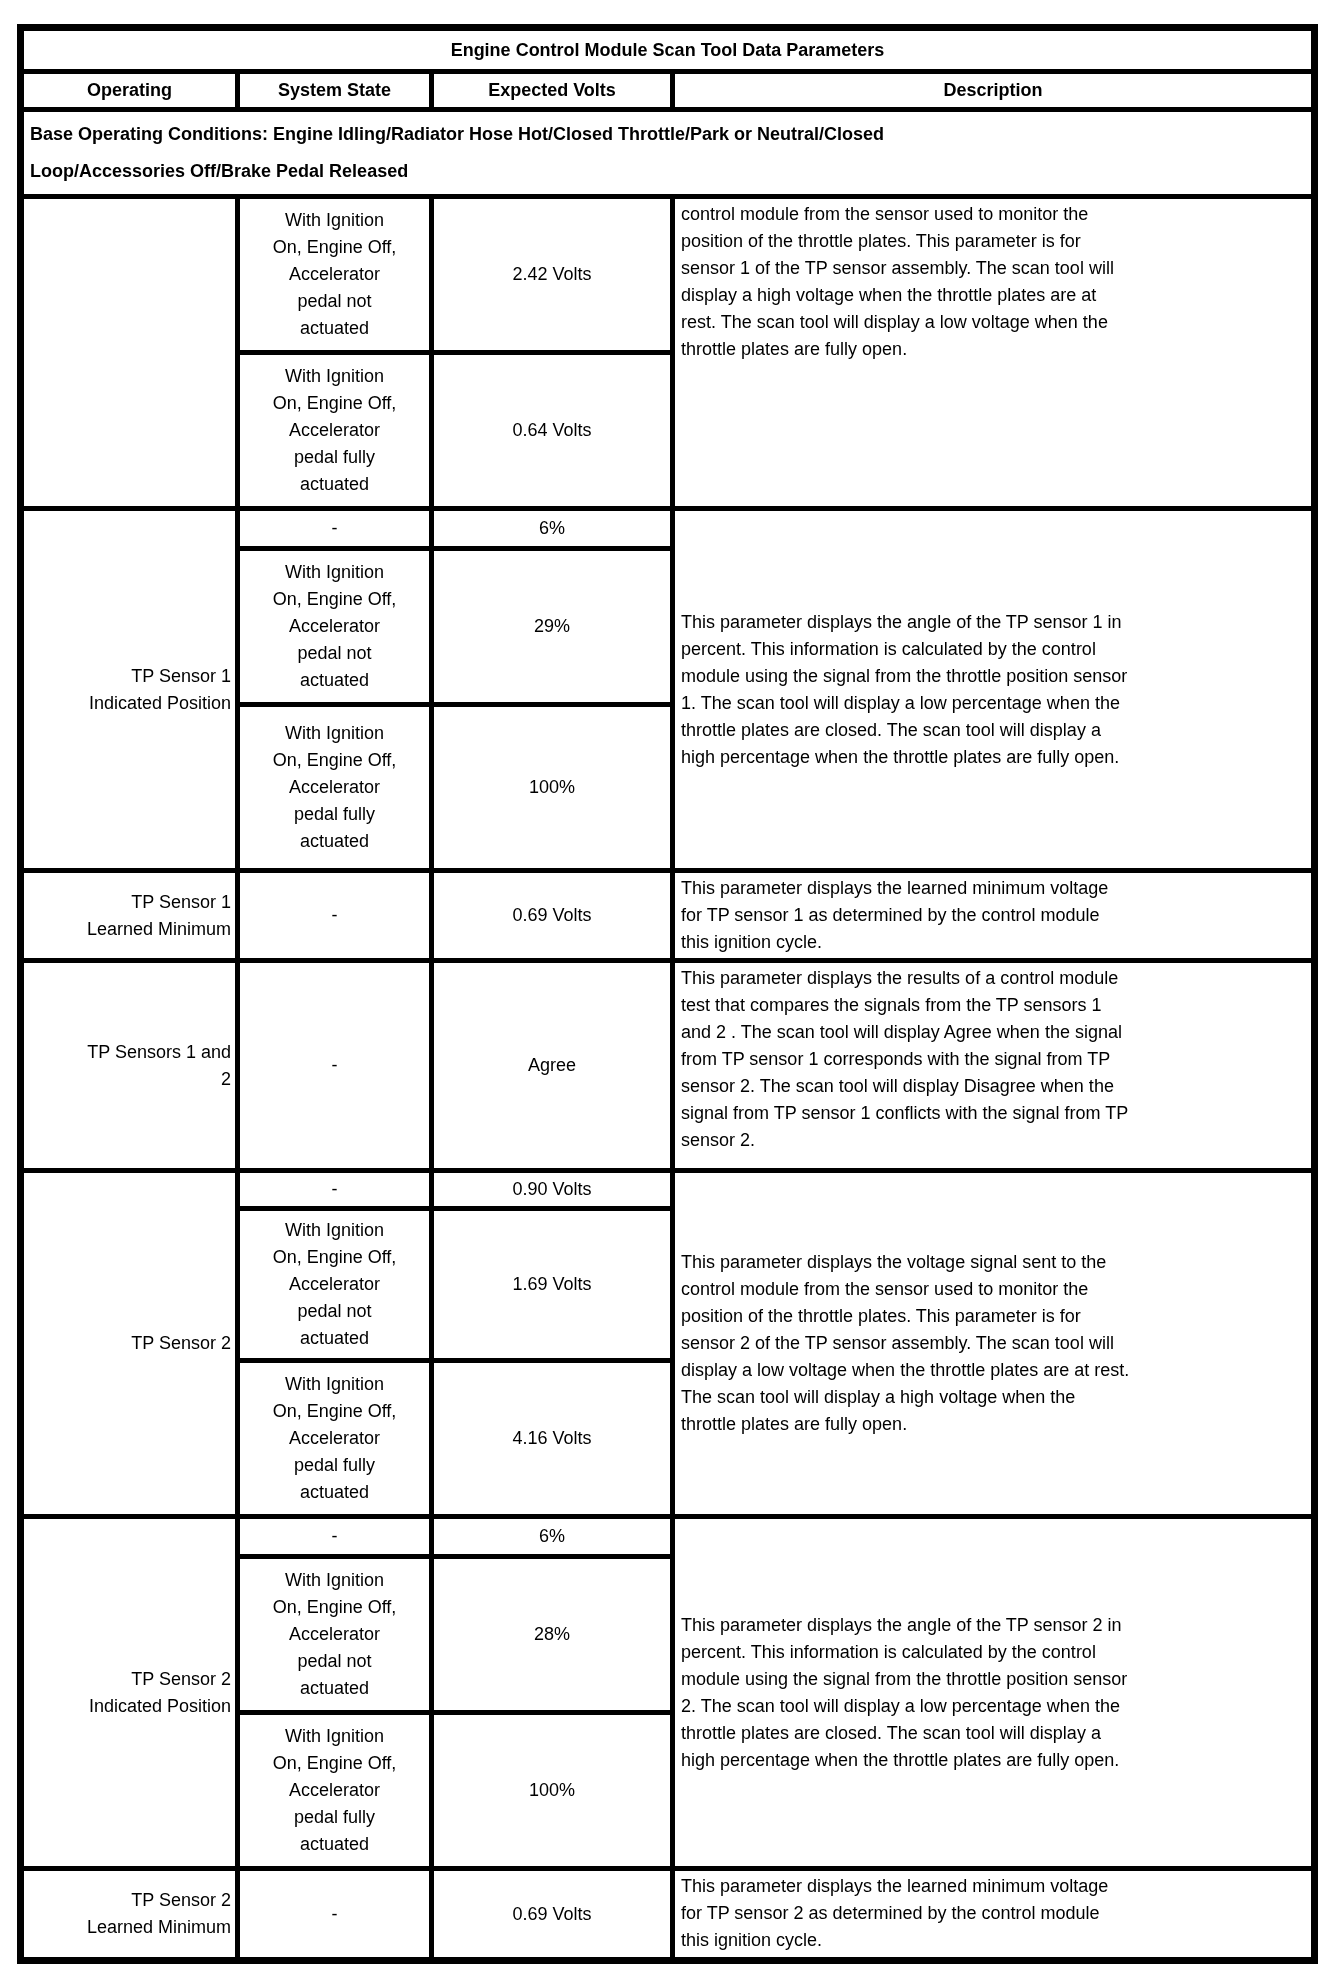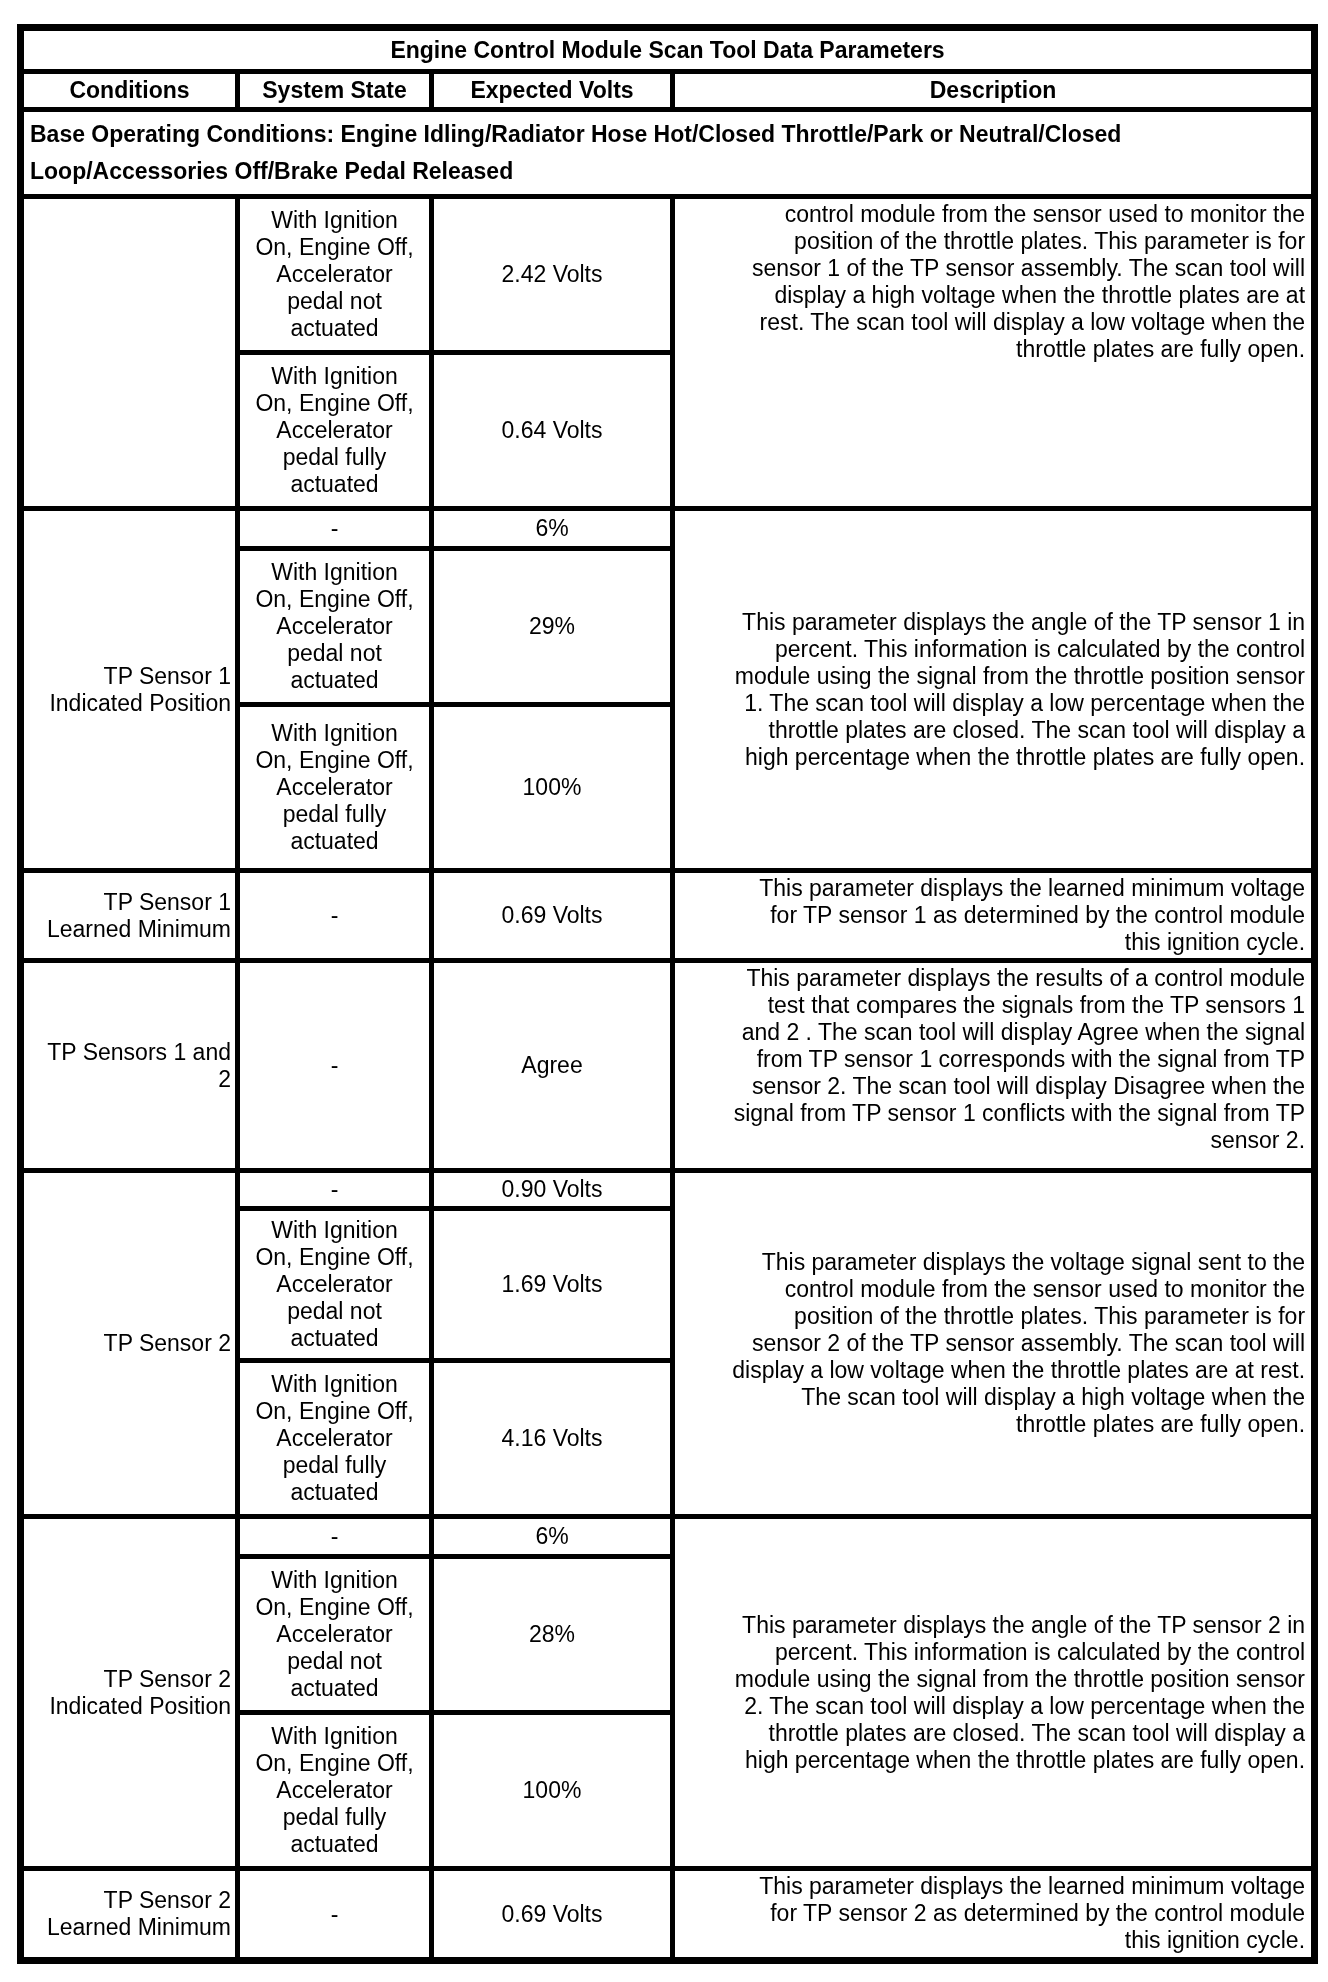--- a/index.html
+++ b/index.html
@@ -16,21 +16,21 @@
     -webkit-font-smoothing: none;
   }
   table.doc-table {
     position: absolute;
     left: 17px;
     top: 24px;
     width: 1294px;
     border-collapse: collapse;
     table-layout: fixed;
     border: 7px solid #000;
-    font-size: 23px;
+    font-size: 18px;
     line-height: 27px;
   }
   td {
     border: 5px solid #000;
     padding: 2px 5px;
     white-space: pre-line;
     overflow: hidden;
     vertical-align: middle;
   }
   td.t-title {
@@ -54,21 +54,21 @@
   }
   td.c-state {
     text-align: center;
     vertical-align: middle;
   }
   td.c-value {
     text-align: center;
     vertical-align: middle;
   }
   td.c-desc {
-    text-align: right;
+    text-align: left;
     vertical-align: middle;
     padding: 2px 6px;
   }
   td.v-top {
     vertical-align: top;
   }
 </style>
 </head>
 <body>
 
@@ -79,21 +79,21 @@
     <col style="width:241px">
     <col style="width:642px">
   </colgroup>
 
   <tbody>
       <tr style="height:44px">
     <td class="t-title" colspan="4">Engine Control Module Scan Tool Data Parameters</td>
   </tr>
 
   <tr style="height:38px">
-    <td class="t-colhead">Conditions</td>
+    <td class="t-colhead">Operating</td>
     <td class="t-colhead">System State</td>
     <td class="t-colhead">Expected Volts</td>
     <td class="t-colhead">Description</td>
   </tr>
 
   <tr style="height:66px">
     <td class="t-base" colspan="4">Base Operating Conditions: Engine Idling/Radiator Hose Hot/Closed Throttle/Park or Neutral/Closed
 Loop/Accessories Off/Brake Pedal Released</td>
   </tr>
 

